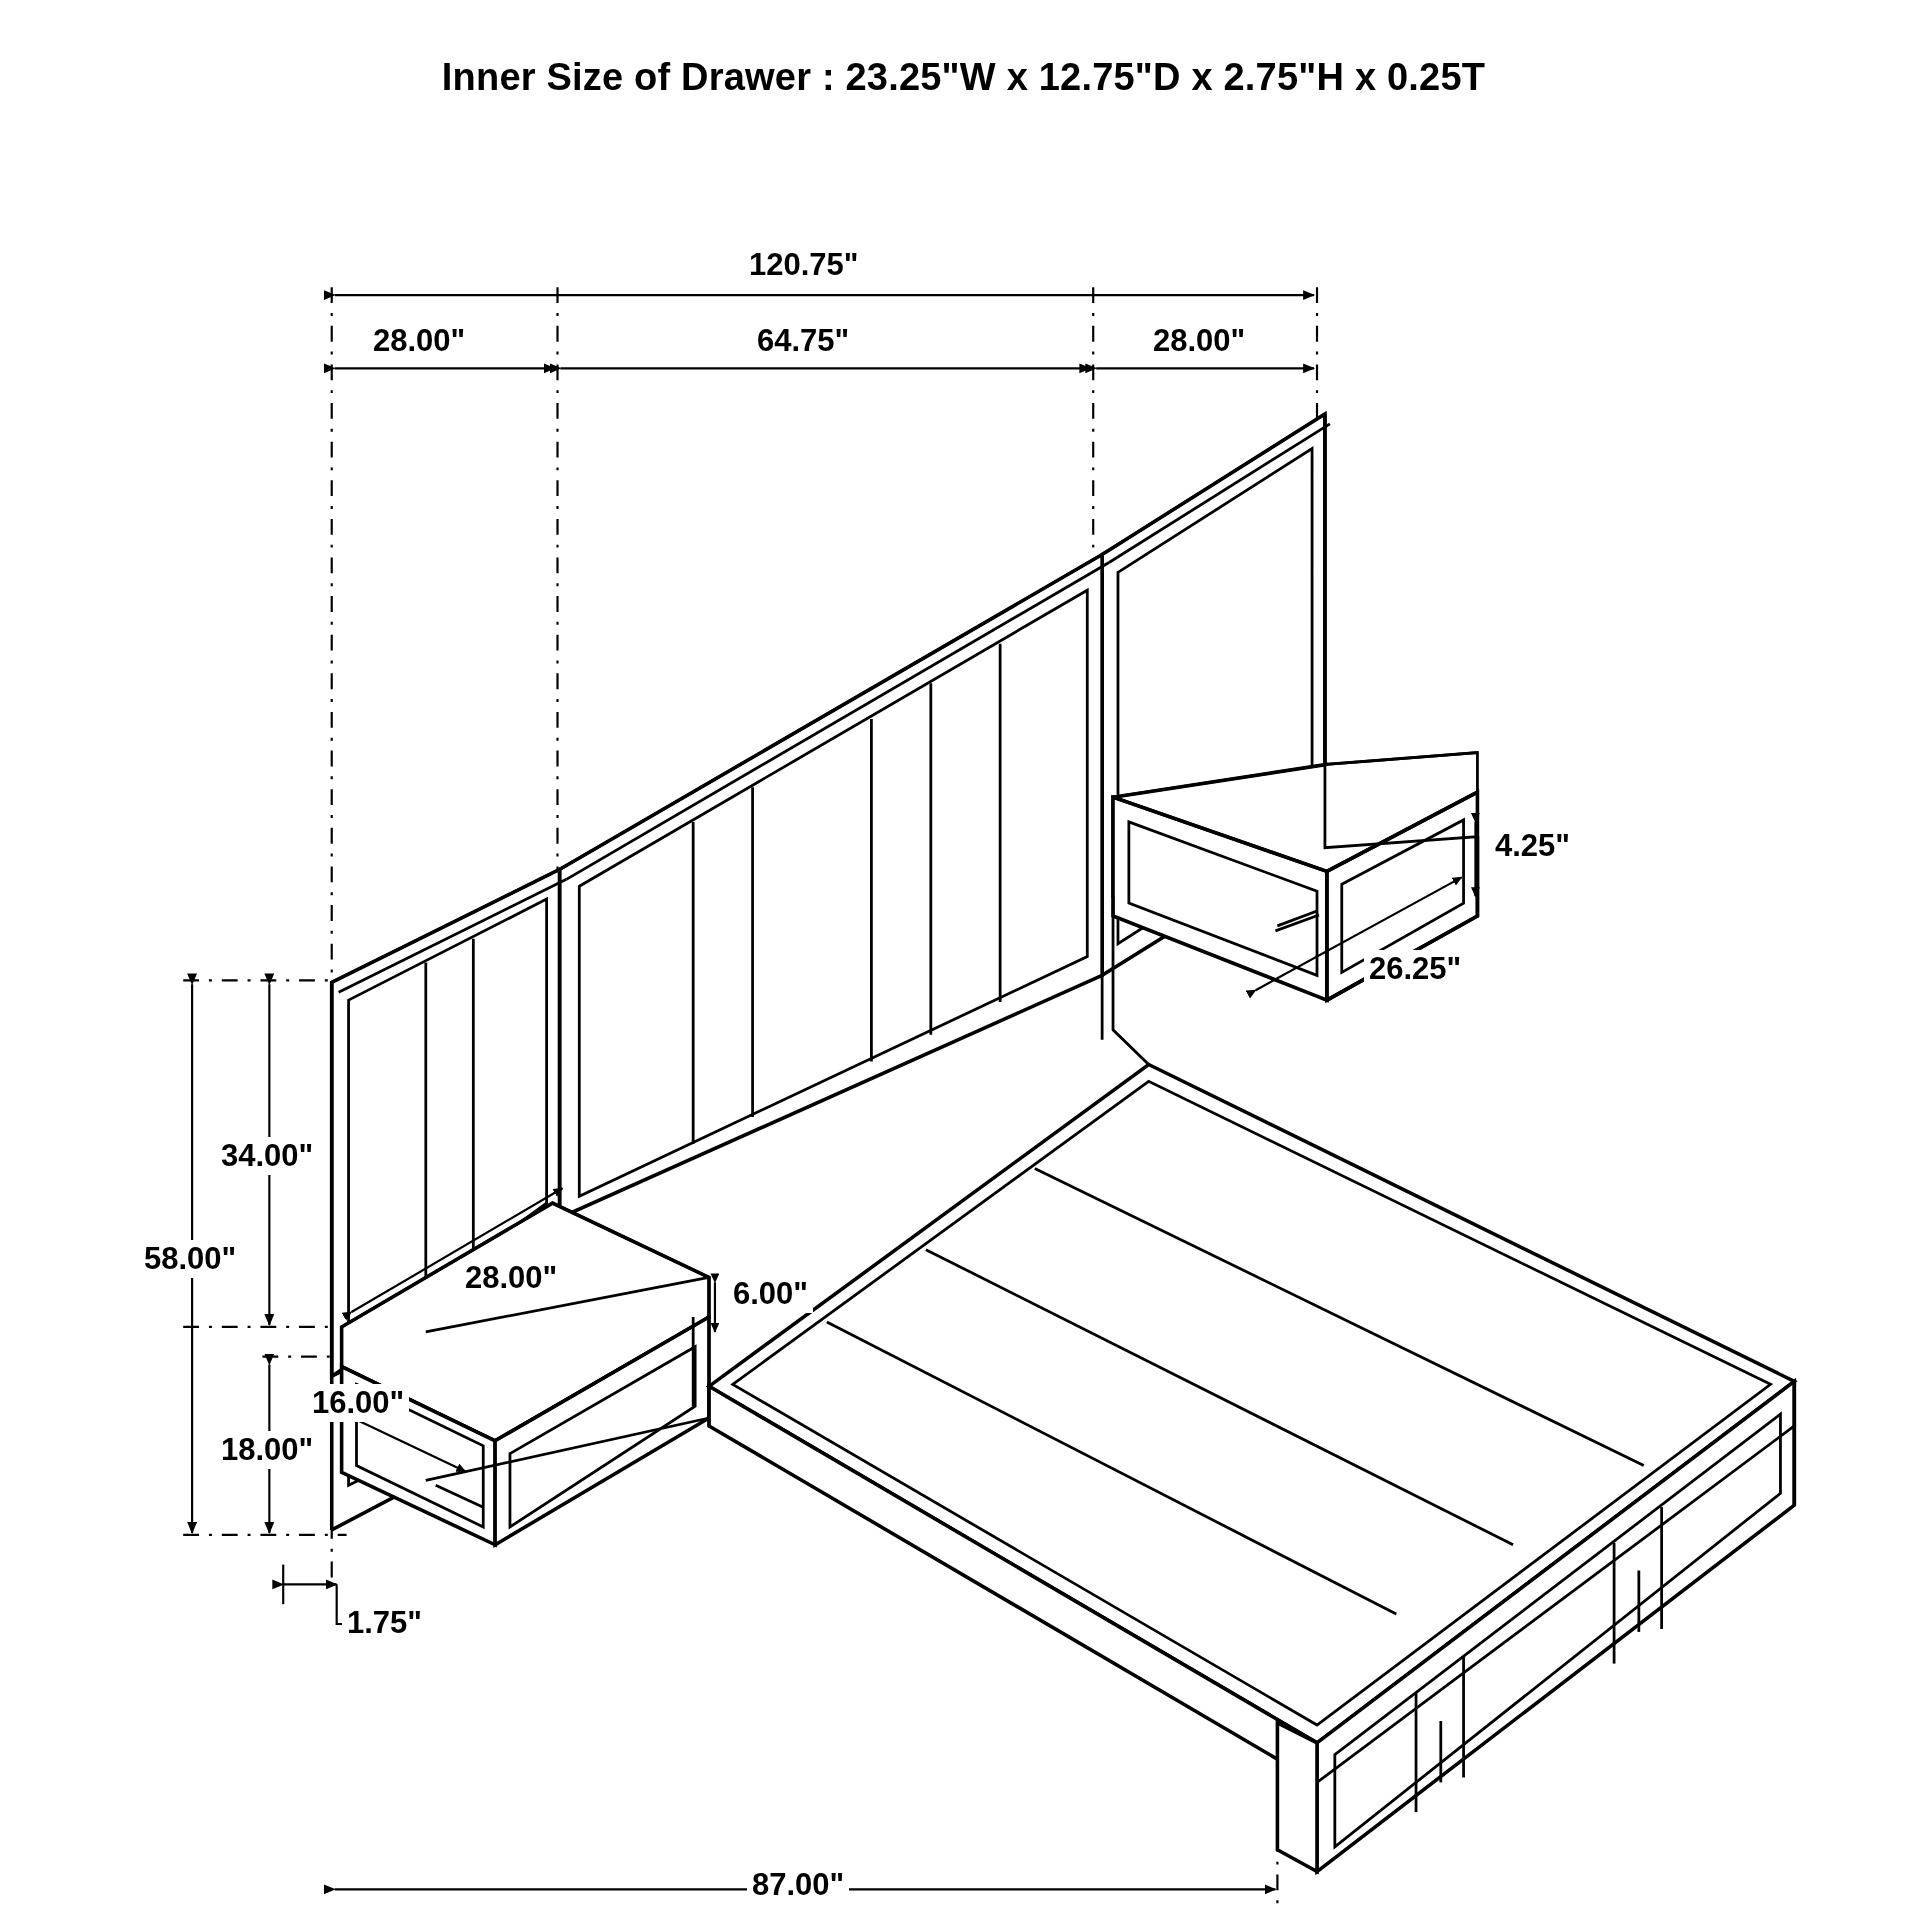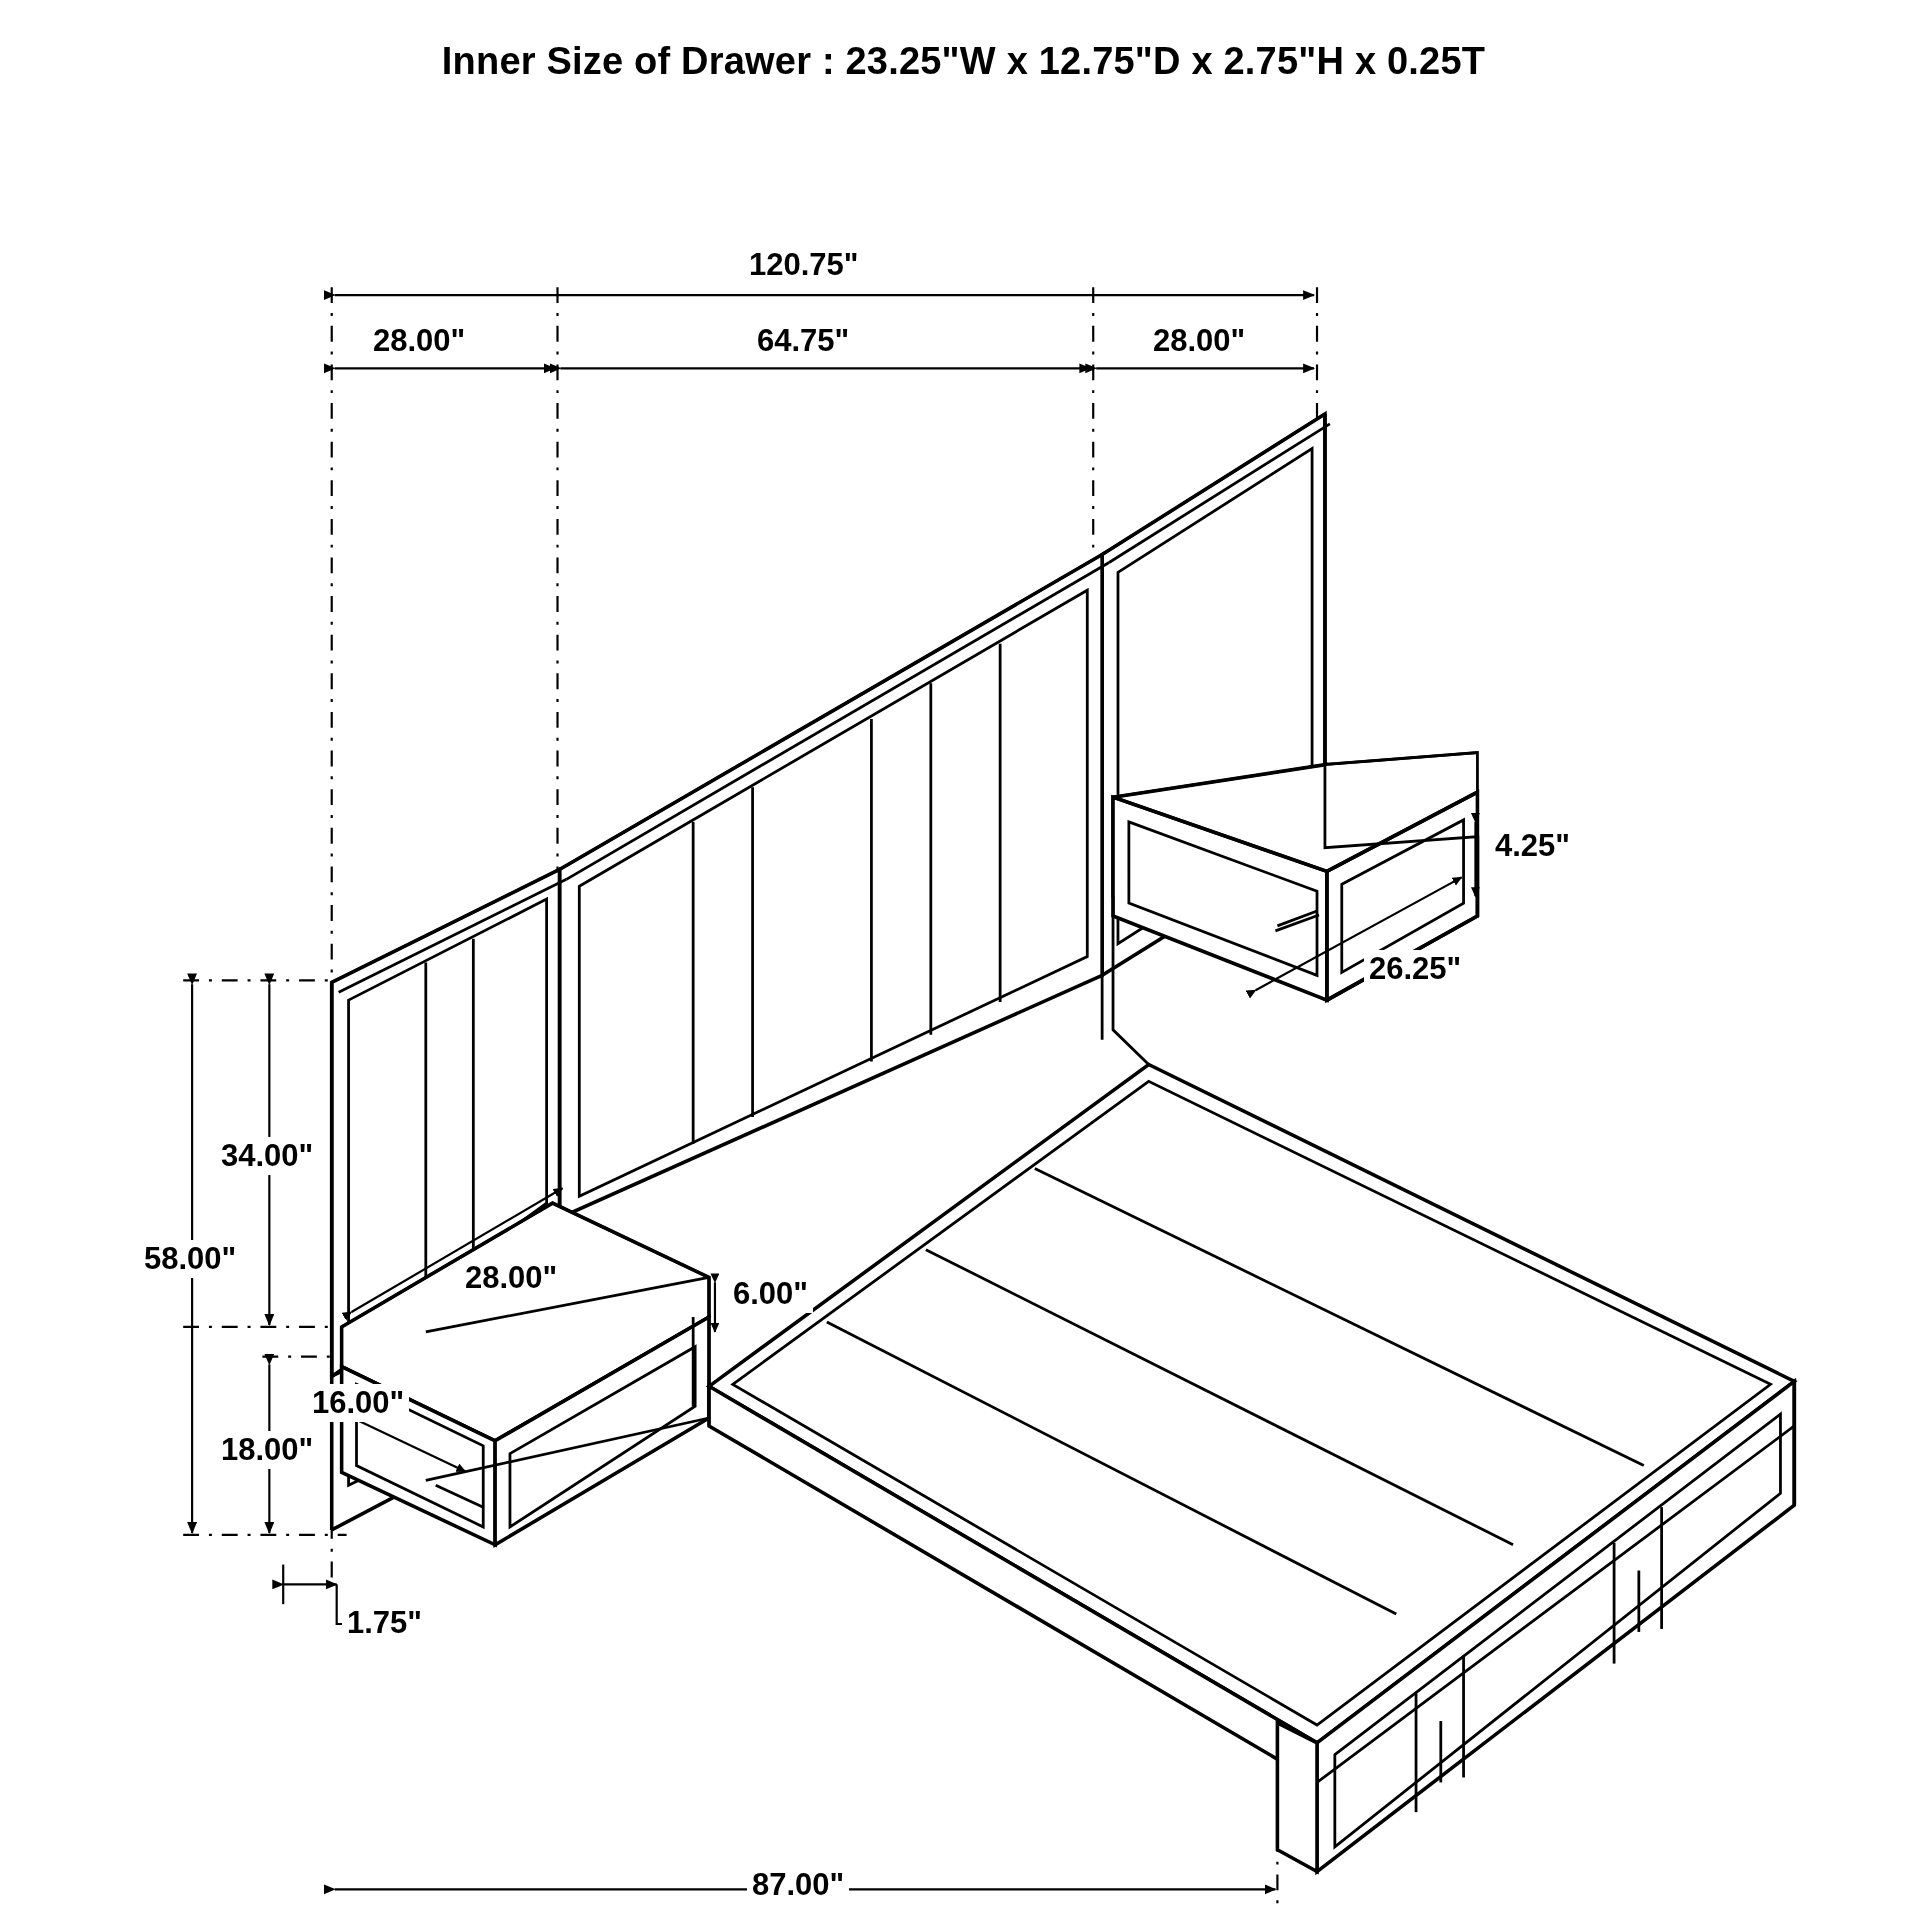--- a/index.html
+++ b/index.html
@@ -1,19 +1,19 @@
 <!DOCTYPE html>
 <html><head>
 <meta charset="utf-8">
 <style>
   html,body{margin:0;padding:0;background:#ffffff;}
   body{width:1927px;height:1927px;font-family:"Liberation Sans",sans-serif;position:relative;overflow:hidden;}
   #canvas{position:absolute;left:0;top:0;width:1927px;height:1927px;}
   .title{
-    position:absolute;left:0;top:40px;width:1927px;text-align:center;
+    position:absolute;left:0;top:56px;width:1927px;text-align:center;
     font-size:38px;font-weight:bold;color:#000;letter-spacing:0.2px;
   }
   .dim{
     position:absolute;font-size:31px;font-weight:bold;color:#000;
     white-space:nowrap;background:#fff;padding:1px 5px;
   }
   svg{display:block;}
   .ln{stroke:#000;fill:none;}
   .thin{stroke-width:2.2;}
   .med{stroke-width:2.8;}

